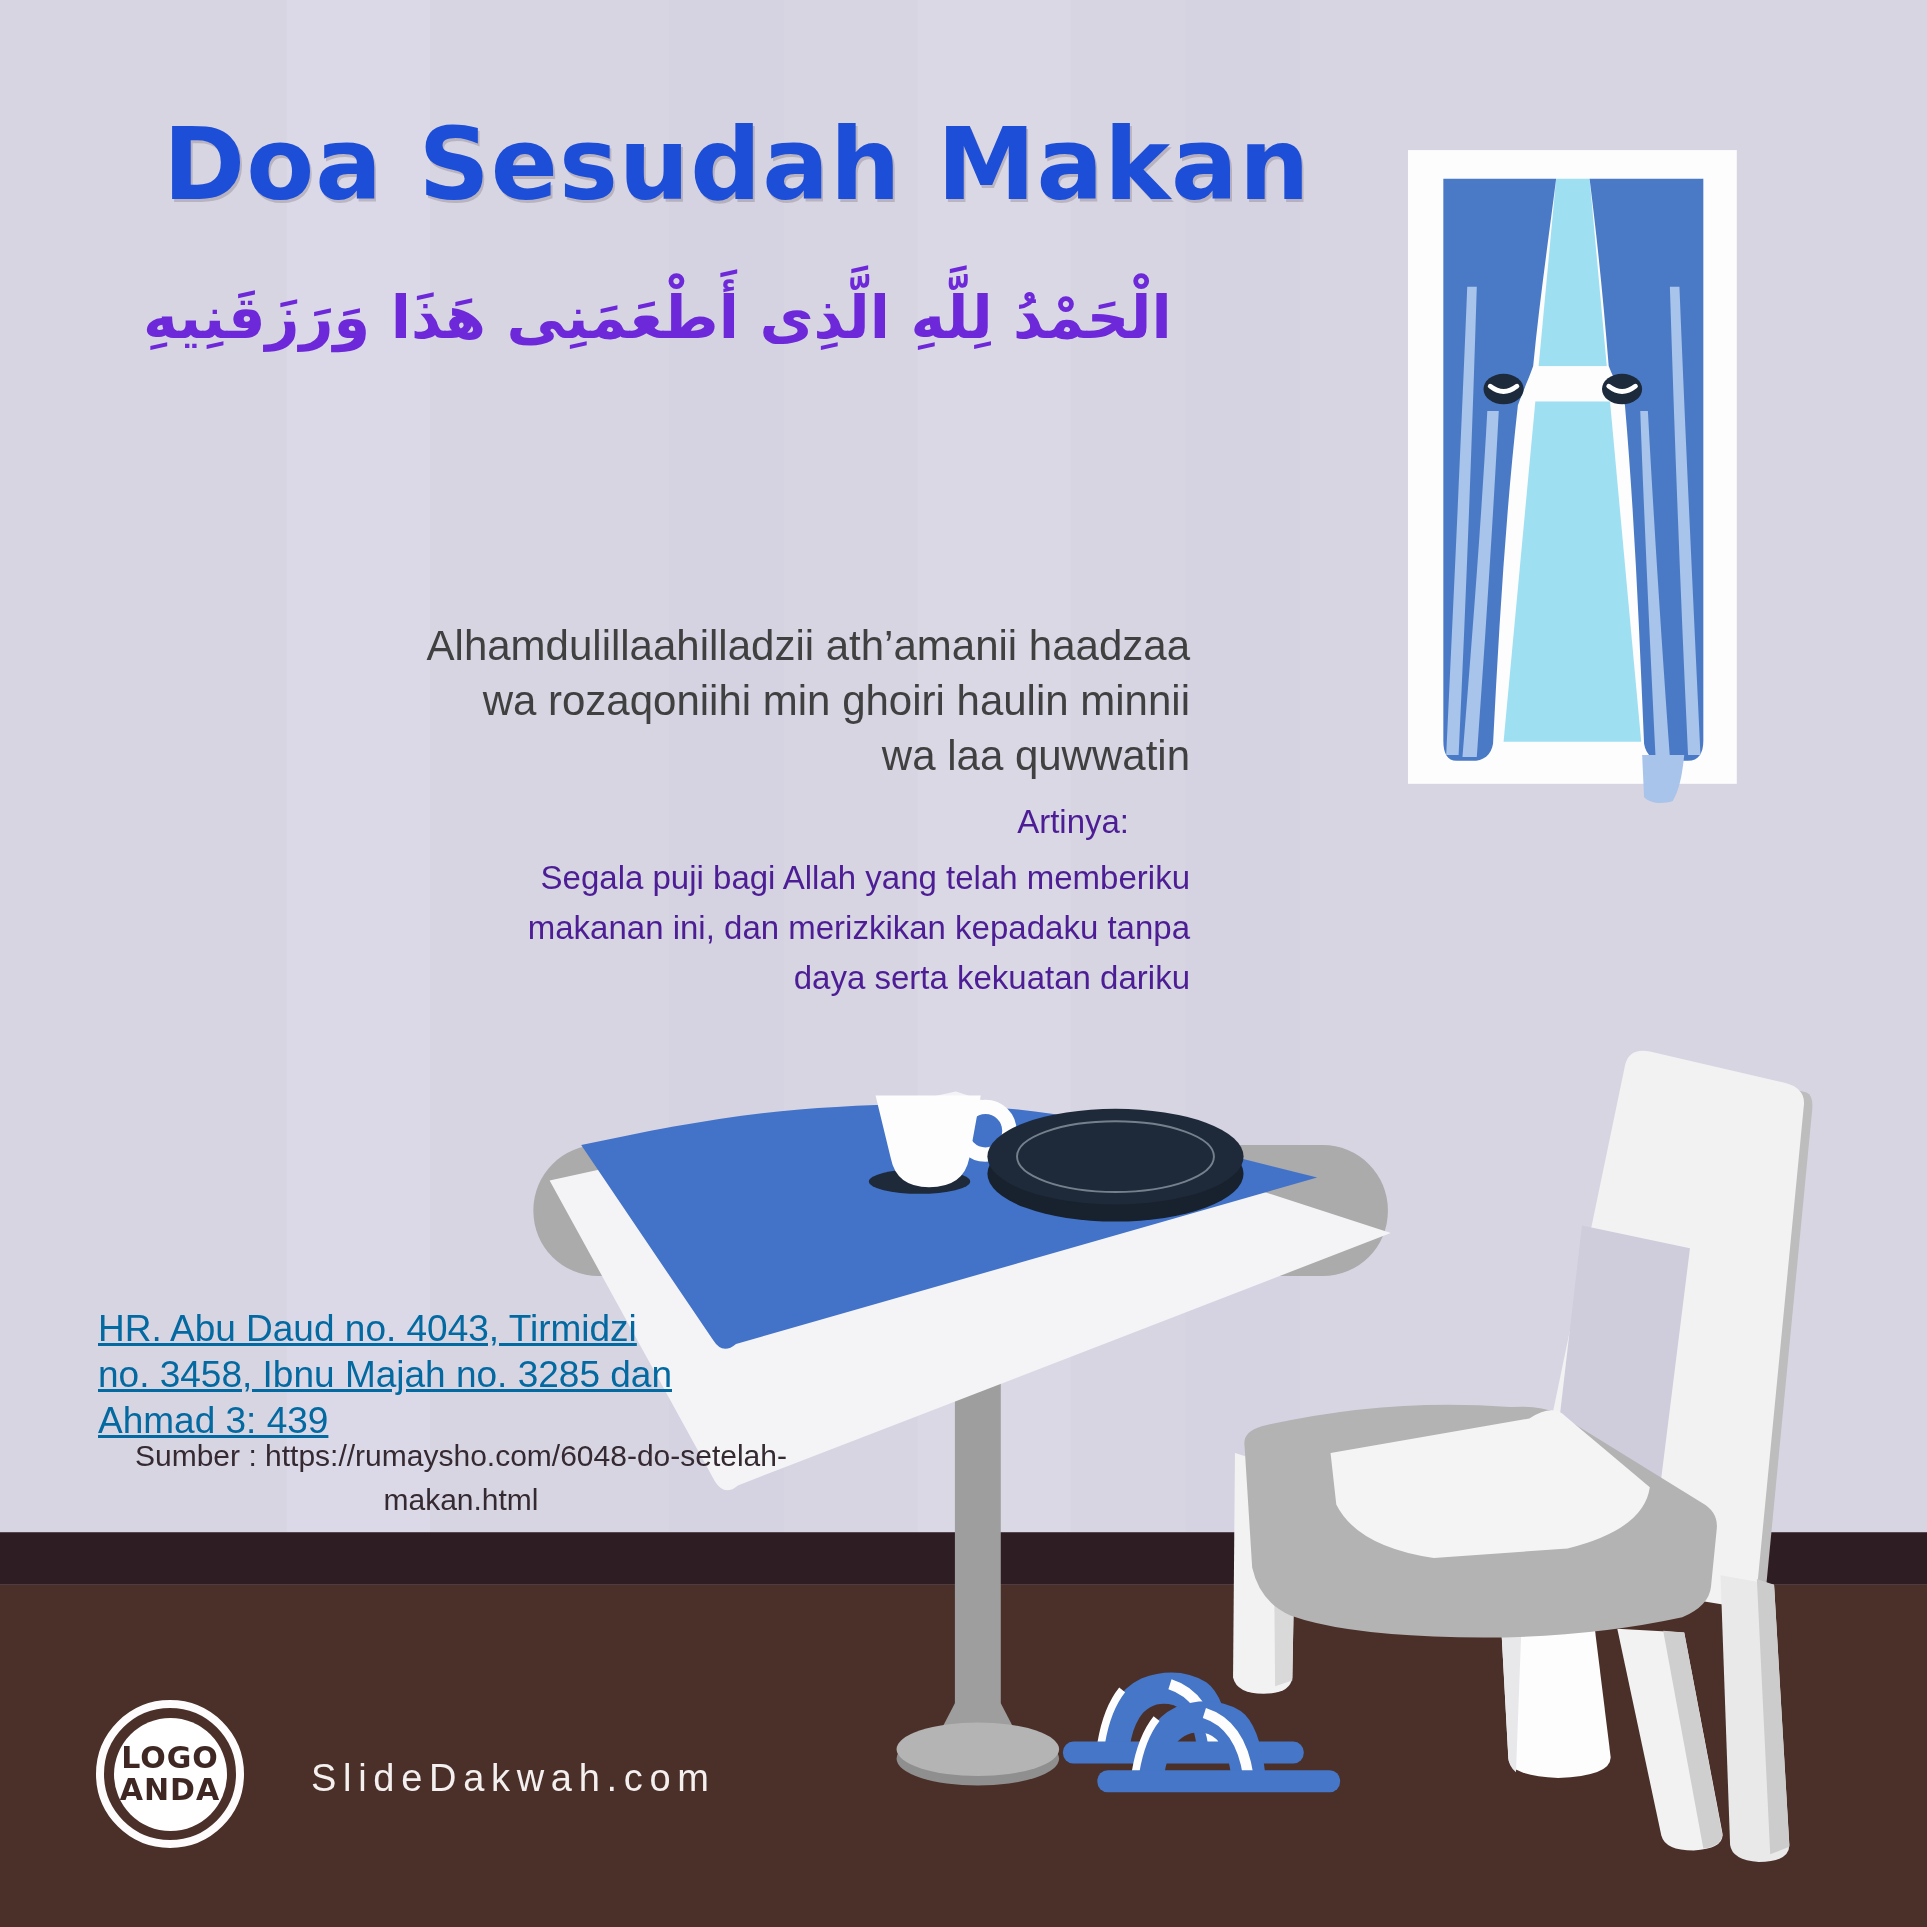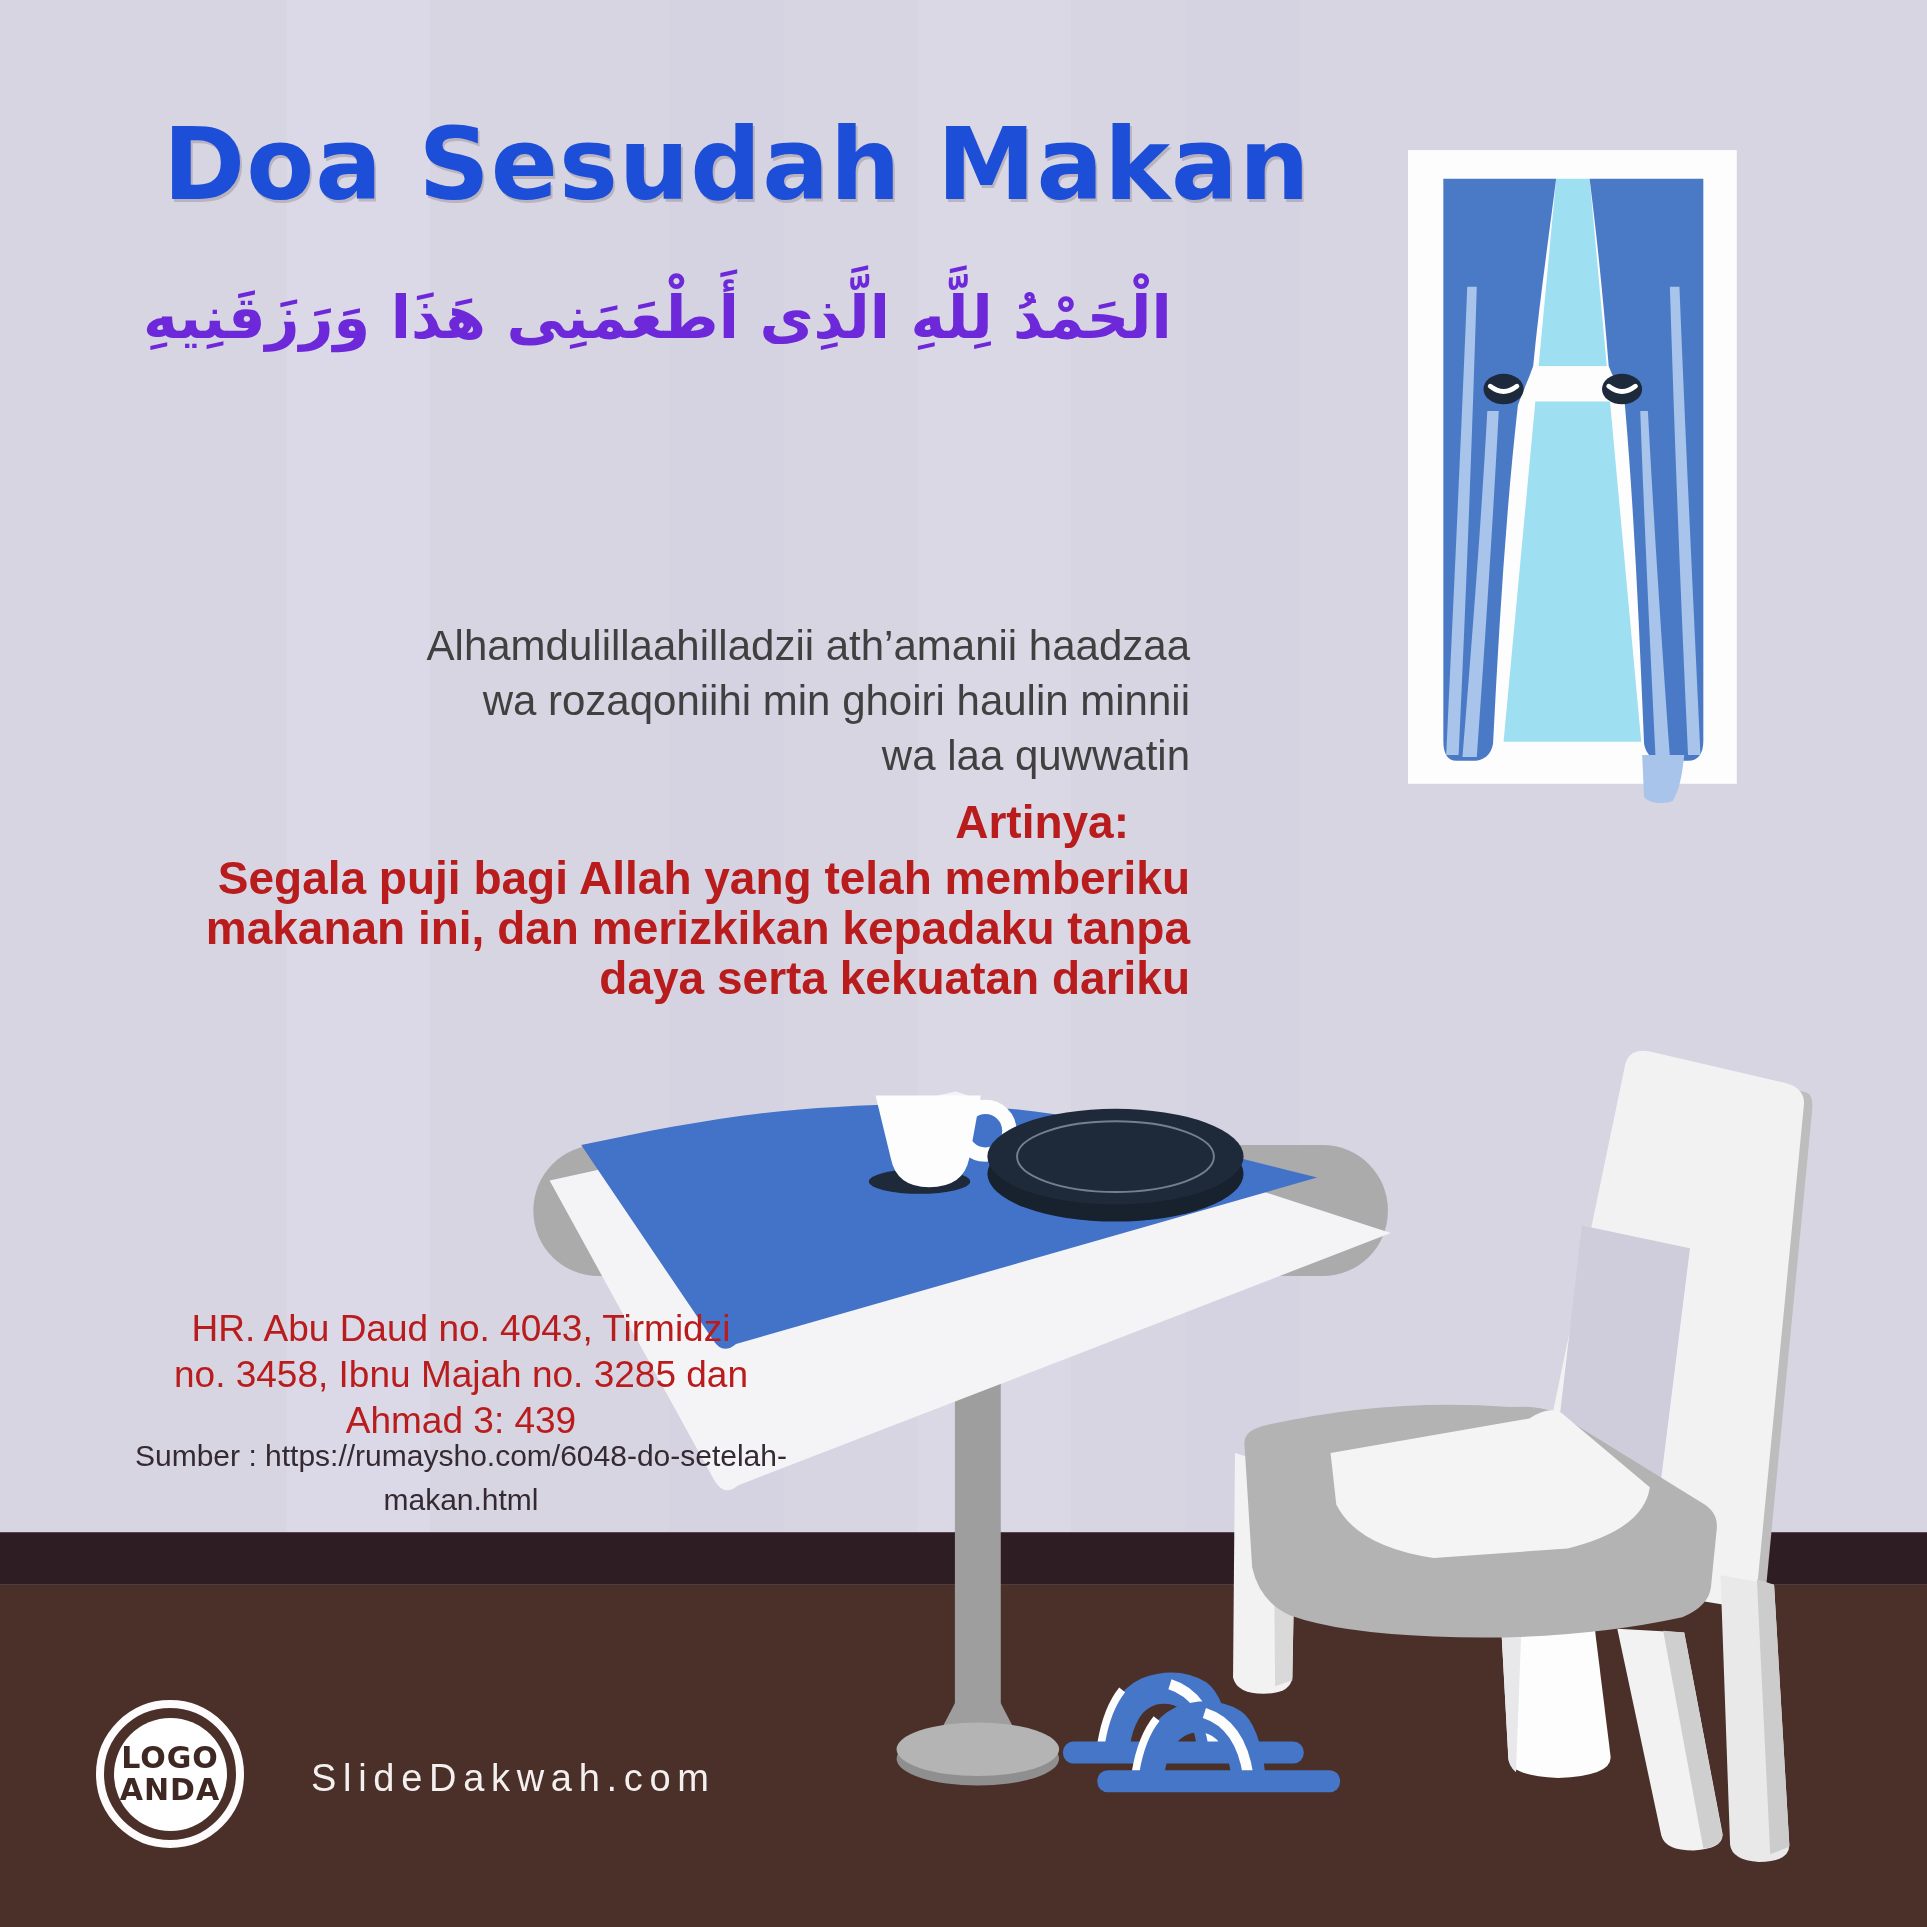--- a/index.html
+++ b/index.html
@@ -8,25 +8,25 @@
   .scene{position:absolute;left:0;top:0;width:1927px;height:1927px;}
   .txt{position:absolute;color:#2e2029;}
   .title{left:163px;top:107px;width:1243px;font-family:"DejaVu Sans",sans-serif;
          font-weight:700;font-size:99px;letter-spacing:1px;color:#1d4ed8;
          text-shadow:1.9px 2.9px 0 rgba(43,22,29,.18);}
   .arabic{left:143px;top:250px;width:1051px;text-align:left;direction:rtl;
           font-family:"DejaVu Sans",sans-serif;font-size:59px;line-height:136px;
           color:#6d28d9;font-weight:700;}
   .translit{left:143px;top:574px;width:1047px;text-align:right;font-size:42px;
             line-height:55px;color:#404040;margin-top:44px;}
-  .translation{left:143px;top:797px;width:1047px;text-align:right;font-size:46px;
-               line-height:50px;color:#b91c1c;font-weight:bold;}
+  .translation{left:143px;top:797px;width:1047px;text-align:right;font-size:33px;
+               line-height:50px;color:#4c1d95;}
   .translation .heading{padding-right:61px;margin-bottom:5.7px;}
-  .hadith{left:98px;top:1306px;width:726px;text-align:center;font-size:37px;
-          line-height:46px;color:#b91c1c;}
+  .hadith{left:98px;top:1306px;width:726px;text-align:left;font-size:37px;
+          line-height:46px;color:#0369a1;text-decoration:underline;}
   .sumber{left:98px;top:1434px;width:726px;text-align:center;font-size:30px;
           line-height:44px;color:#352a32;}
   .logo{position:absolute;left:96px;top:1700px;width:132px;height:132px;
         border:8.6px solid #fdfbfb;border-radius:50%;display:flex;
         align-items:center;justify-content:center;}
   .logo-inner{width:113px;height:113px;background:#ffffff;border-radius:50%;
         display:flex;flex-direction:column;align-items:center;justify-content:center;}
   .logo-inner span{font-family:"DejaVu Sans",sans-serif;font-weight:700;
         font-size:30px;line-height:32px;color:#3f2823;letter-spacing:1px;}
   .site{position:absolute;left:311px;top:1757px;font-size:38px;letter-spacing:6.7px;

